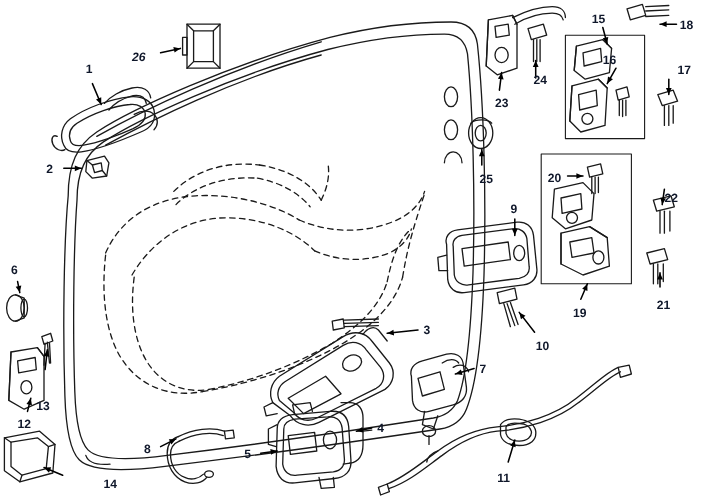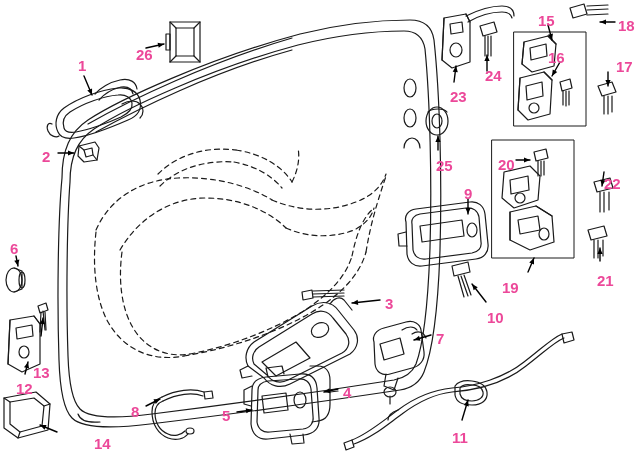--- a/index.html
+++ b/index.html
@@ -19,22 +19,22 @@
     position: absolute;
     left: 0;
     top: 0;
     width: 640px;
     height: 458px;
   }
   .callout {
     position: absolute;
     font-family: "Liberation Sans", sans-serif;
     font-weight: bold;
-    font-size: 15px;
-    color: #ec4899;
+    font-size: 11px;
+    color: #0f172a;
     line-height: 1;
     white-space: nowrap;
   }
 </style>
 </head>
 <body>
 
 <div id="stage">
 
   <svg id="artwork" viewBox="0 0 640 458" xmlns="http://www.w3.org/2000/svg">
@@ -361,22 +361,22 @@
       <div class="callout" style="left: 464px; top: 186px;">9</div>
       <div class="callout" style="left: 487px; top: 310px;">10</div>
       <div class="callout" style="left: 452px; top: 430px;">11</div>
       <div class="callout" style="left: 16px; top: 381px;">12</div>
       <div class="callout" style="left: 33px; top: 345px; margin-top: 20px;">13</div>
       <div class="callout" style="left: 62px; top: 436px; margin-left: 32px;">14</div>
       <div class="callout" style="left: 538px; top: 13px;">15</div>
       <div class="callout" style="left: 548px; top: 50px;">16</div>
       <div class="callout" style="left: 616px; top: 59px;">17</div>
       <div class="callout" style="left: 618px; top: 18px;">18</div>
-      <div class="callout" style="left: 502px; top: 280px;">19</div>
+      <div class="callout" style="left: 521px; top: 280px;">19</div>
       <div class="callout" style="left: 498px; top: 157px;">20</div>
       <div class="callout" style="left: 597px; top: 273px;">21</div>
       <div class="callout" style="left: 604px; top: 176px;">22</div>
       <div class="callout" style="left: 450px; top: 89px;">23</div>
       <div class="callout" style="left: 485px; top: 68px;">24</div>
       <div class="callout" style="left: 436px; top: 158px;">25</div>
-      <div class="callout" style="left: 136px; top: 47px;">26</div>
+      <div class="callout" style="left: 120px; top: 47px; font-style: italic;">26</div>
     </div>
 </div>
 
 </body></html>

